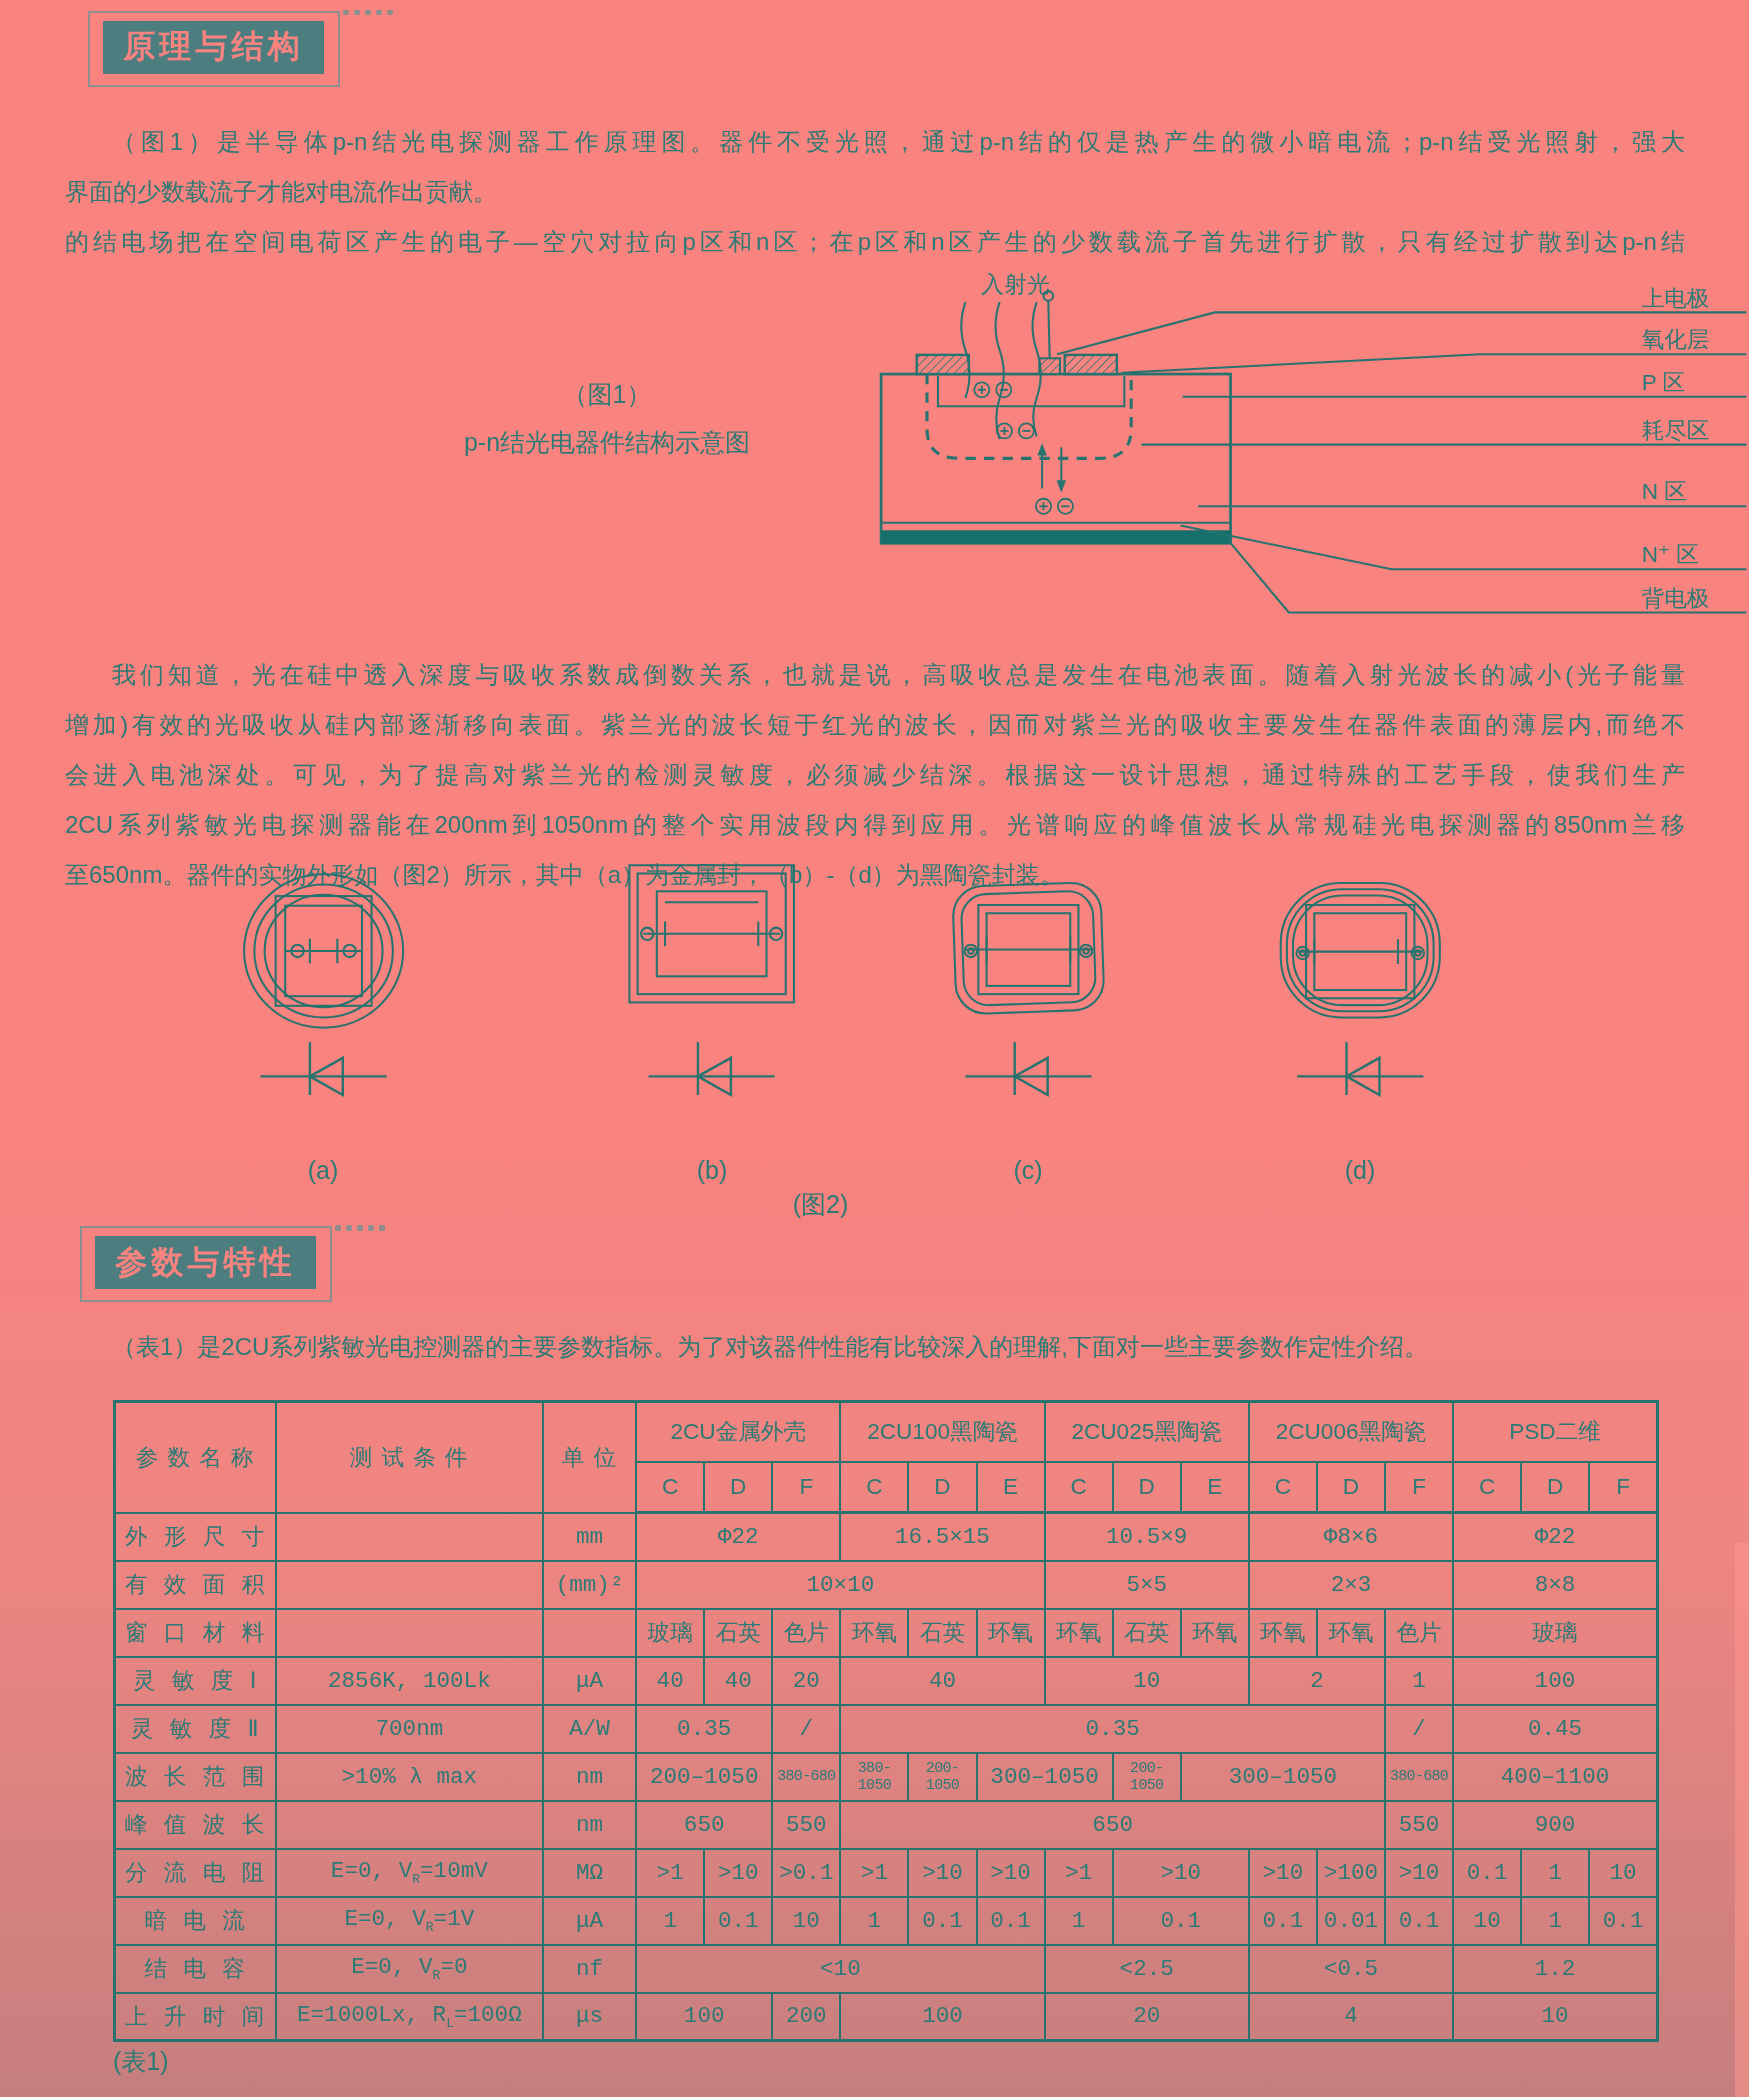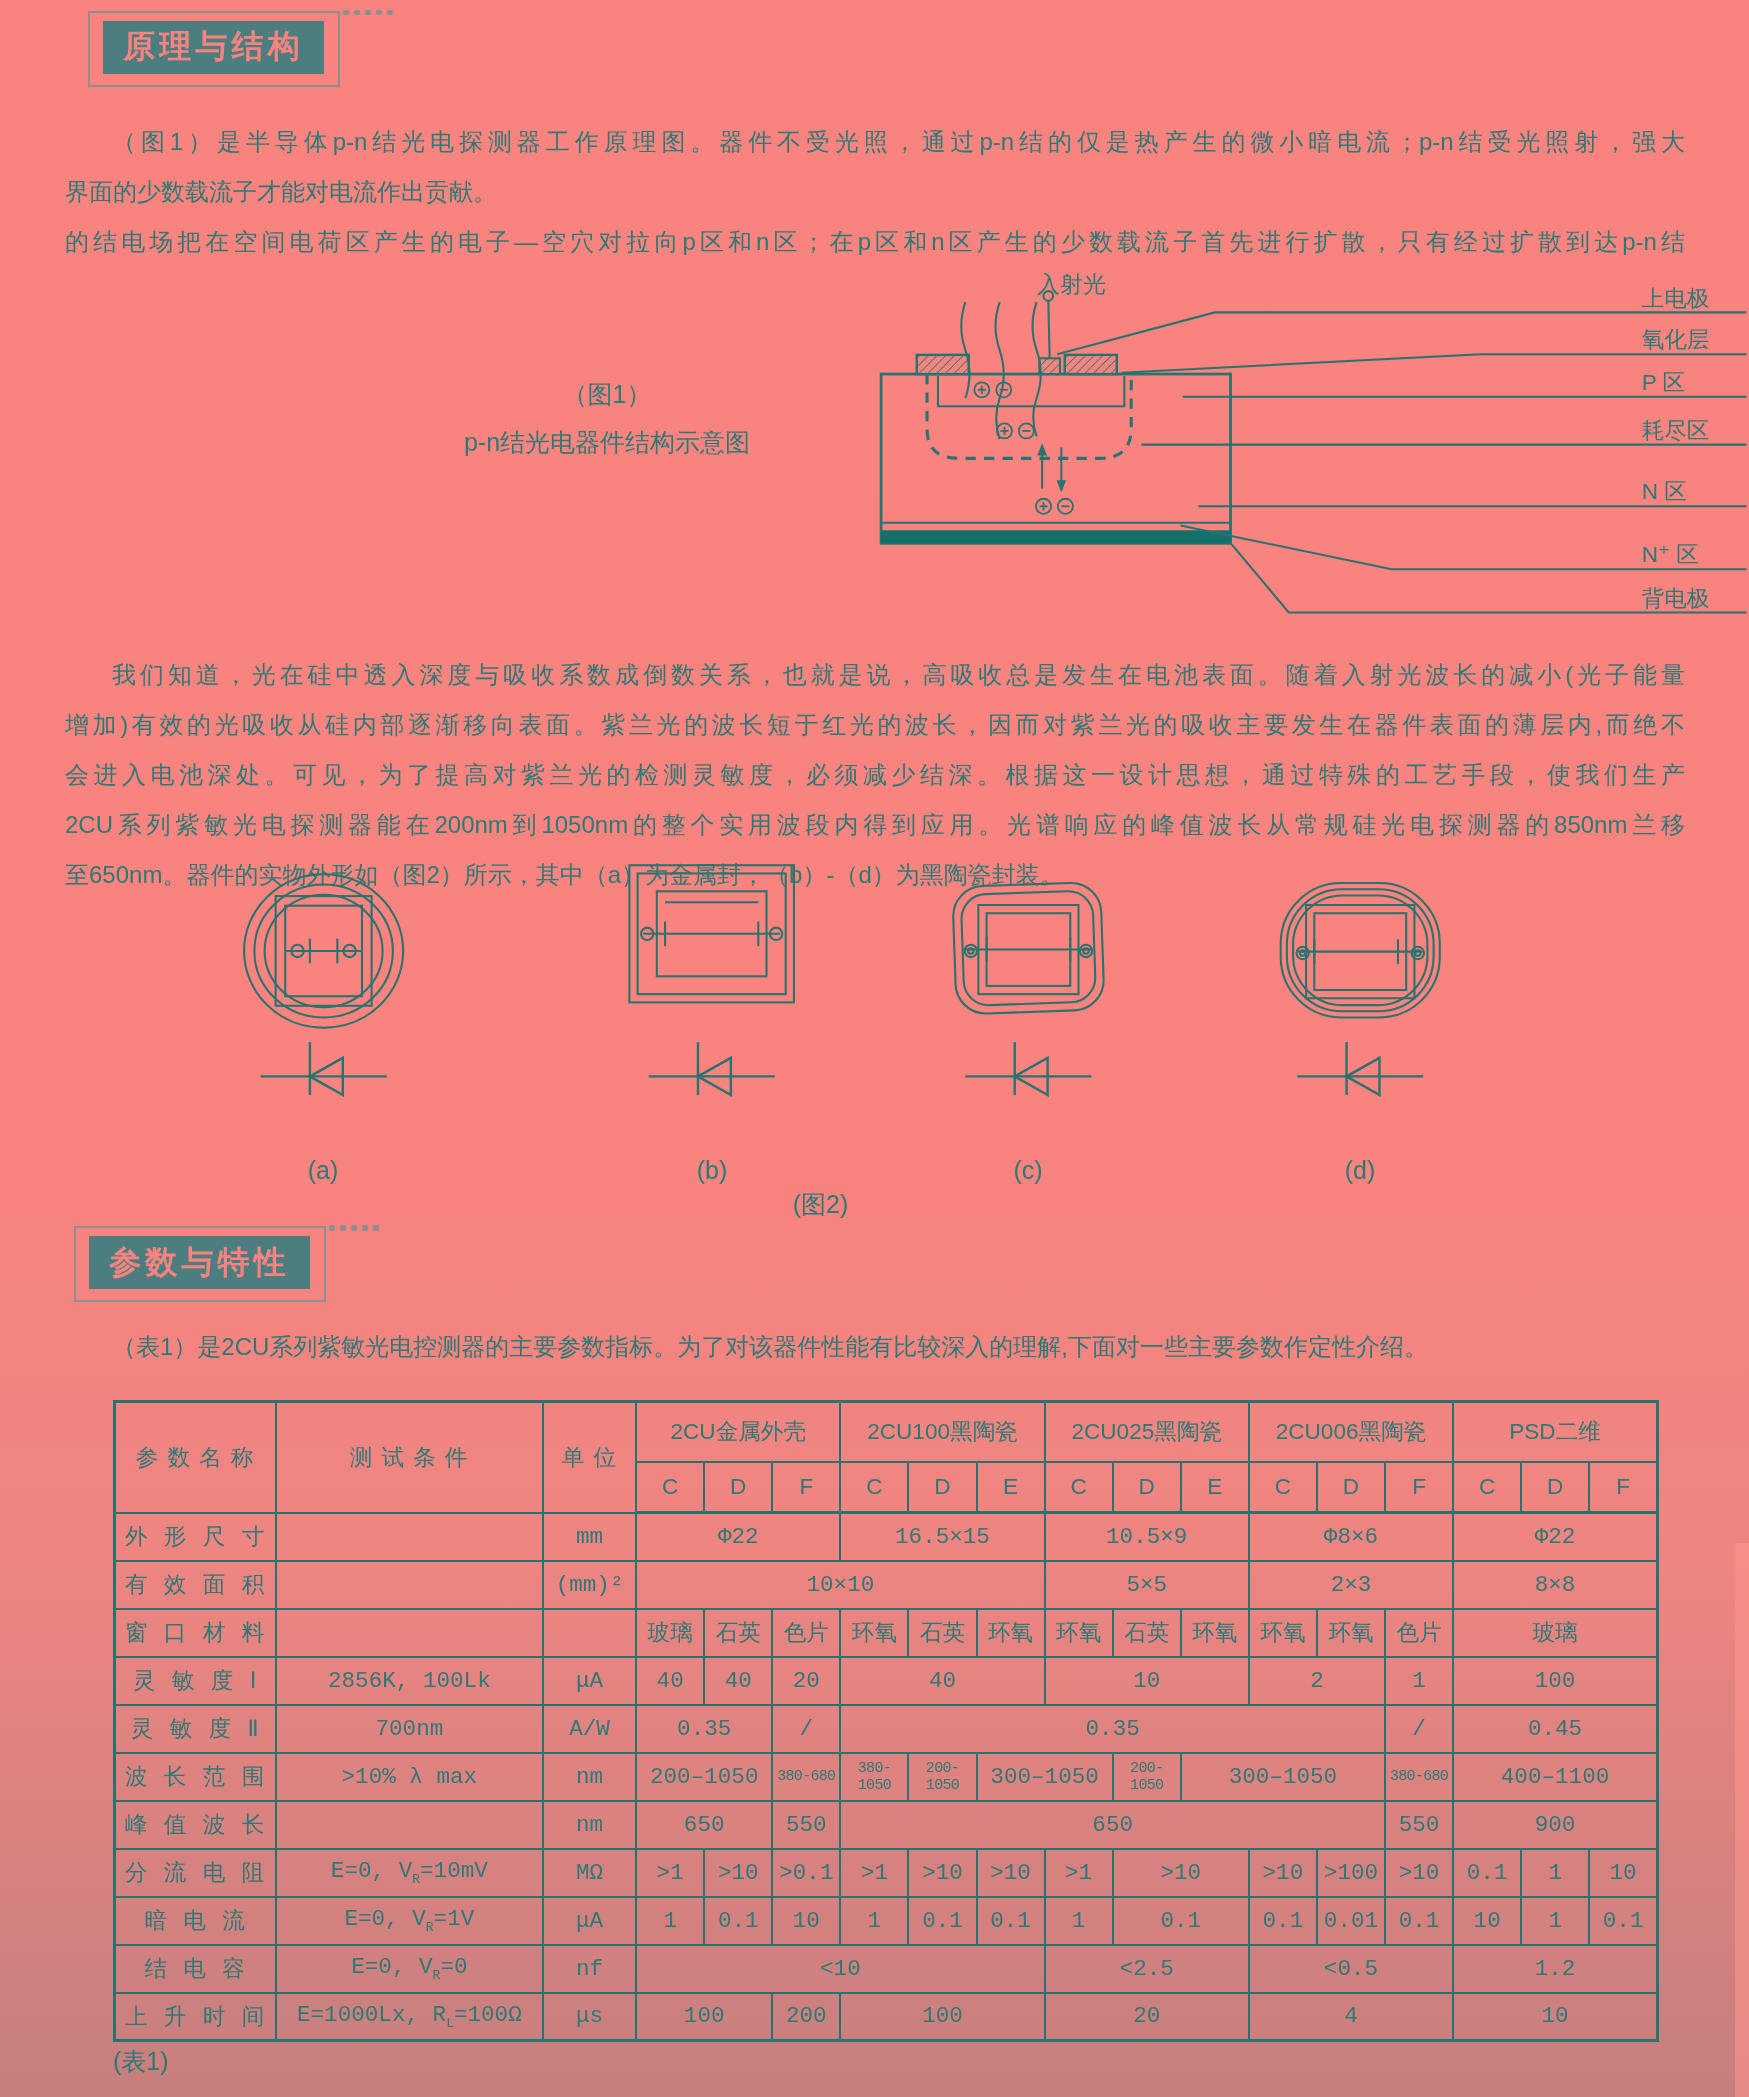--- a/index.html
+++ b/index.html
@@ -56,21 +56,21 @@
       </div>
     <div class="h-title">原理与结构</div>
   </div>
 
   <div class="para" style="left:65px;top:117px;width:1620px;">
     <div class="jline first">（图1）是半导体p-n结光电探测器工作原理图。器件不受光照，通过p-n结的仅是热产生的微小暗电流；p-n结受光照射，强大</div>
     <div class="jline last">界面的少数载流子才能对电流作出贡献。</div>
     <div class="jline">的结电场把在空间电荷区产生的电子—空穴对拉向p区和n区；在p区和n区产生的少数载流子首先进行扩散，只有经过扩散到达p-n结</div>
   </div>
 
-  <div class="figtext" style="left:989px;top:269px;width:165px;font-size:23px;">入射光</div>
+  <div class="figtext" style="left:933px;top:269px;width:165px;font-size:23px;">入射光</div>
   <div class="figtext" style="left:480px;top:378px;width:254px;">（图1）</div>
   <div class="figtext" style="left:384px;top:426px;width:446px;">p-n结光电器件结构示意图</div>
 
   <svg style="position:absolute;left:425px;top:261px;" width="1324" height="370" viewBox="620 380 1931 540">
     <defs>
       <pattern id="hatch" patternUnits="userSpaceOnUse" width="9" height="9" patternTransform="rotate(45)">
         <rect width="9" height="9" fill="#f8837f"></rect>
         <line x1="0" y1="0" x2="0" y2="9" stroke="#2c7a75" stroke-width="2.5"></line>
       </pattern>
     </defs>
@@ -226,21 +226,21 @@
           <line x1="-20" y1="-50" x2="-20" y2="27"></line>
       </g>
     </g>
   </svg>
   <div class="figtext" style="left:282px;top:1156px;width:82px;">(a)</div>
   <div class="figtext" style="left:671px;top:1156px;width:82px;">(b)</div>
   <div class="figtext" style="left:987px;top:1156px;width:82px;">(c)</div>
   <div class="figtext" style="left:1319px;top:1156px;width:82px;">(d)</div>
   <div class="figtext" style="left:752px;top:1188px;width:137px;">(图2)</div>
 
-  <div class="sec-head" style="left:89px;top:1236px;">
+  <div class="sec-head" style="left:95px;top:1236px;">
     <div class="frame"></div>
     <div class="dots">
         <i></i>
         <i></i>
         <i></i>
         <i></i>
         <i></i>
       </div>
     <div class="h-title">参数与特性</div>
   </div>

